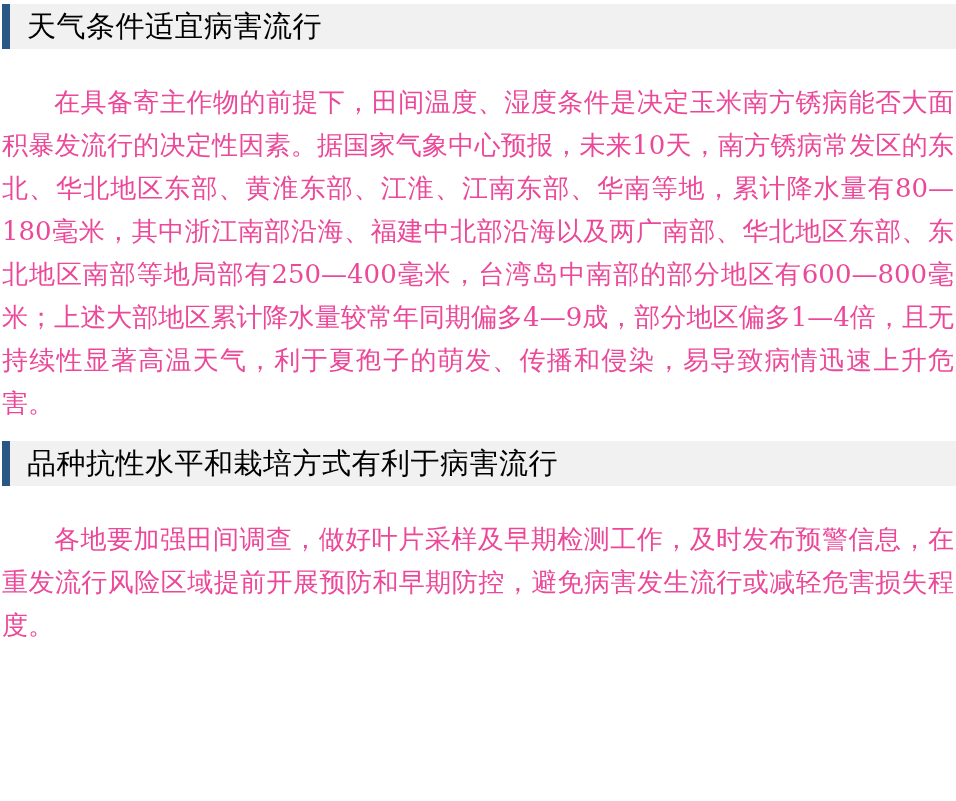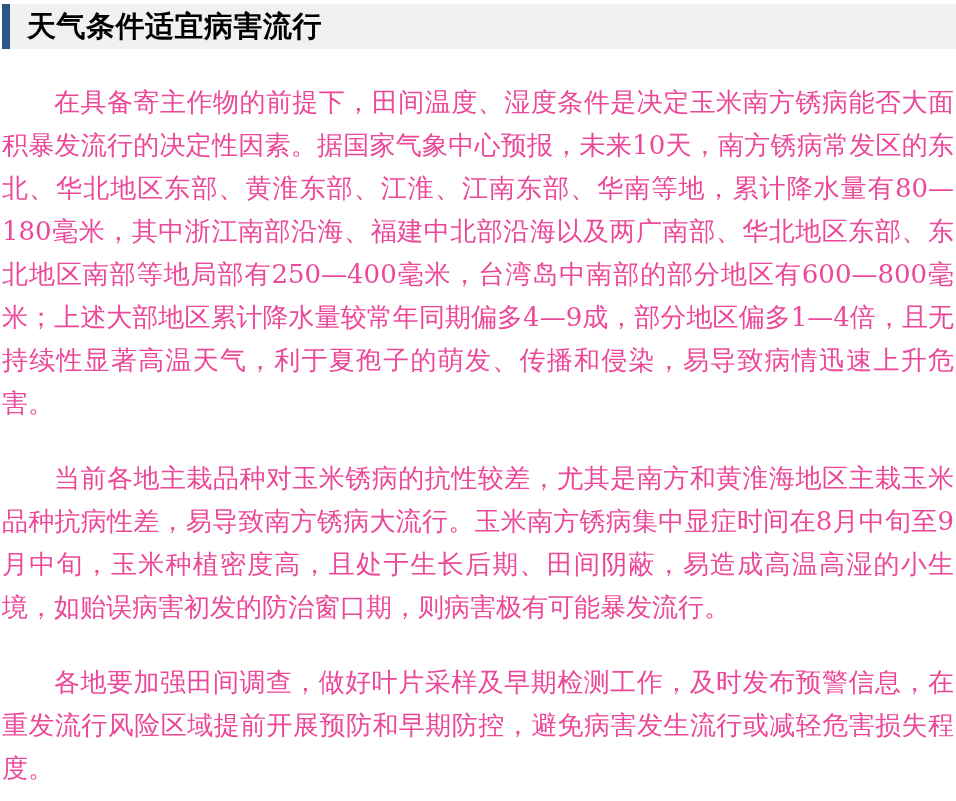--- a/index.html
+++ b/index.html
@@ -21,21 +21,21 @@
   .section-header {
     background: #f1f1f1;
     border-left: 8px solid #2a5783;
     margin-left: 2px;
     padding: 7px 10px 7px 17px;
     box-sizing: border-box;
   }
   .section-header h2 {
     margin: 0;
     font-family: "DejaVu Sans", "Liberation Sans", sans-serif;
-    font-weight: bold;
+    font-weight: normal;
     font-size: 29px;
     line-height: 31px;
     color: #000000;
     letter-spacing: 0.5px;
   }
   .doc p {
     font-size: 26px;
     line-height: 43px;
     text-align: justify;
     text-justify: inter-ideograph;
@@ -48,18 +48,20 @@
 <body>
 
 <div class="doc">
 
   <div class="section-header">
     <h2>天气条件适宜病害流行</h2>
   </div>
 
   <p>在具备寄主作物的前提下，田间温度、湿度条件是决定玉米南方锈病能否大面积暴发流行的决定性因素。据国家气象中心预报，未来10天，南方锈病常发区的东北、华北地区东部、黄淮东部、江淮、江南东部、华南等地，累计降水量有80—180毫米，其中浙江南部沿海、福建中北部沿海以及两广南部、华北地区东部、东北地区南部等地局部有250—400毫米，台湾岛中南部的部分地区有600—800毫米；上述大部地区累计降水量较常年同期偏多4—9成，部分地区偏多1—4倍，且无持续性显著高温天气，利于夏孢子的萌发、传播和侵染，易导致病情迅速上升危害。</p>
 
+  <div class="section-header">
+    <h2>品种抗性水平和栽培方式有利于病害流行</h2>
+  </div>
 
-  <p>当前各地主栽品种对玉米锈病的抗性较差，尤其是南方和黄淮海地区主栽玉米品种抗病性差，易导致南方锈病大流行。玉米南方锈病集中显症时间在8月中旬至9月中旬，玉米种植密度高，且处于生长后期、田间阴蔽，易造成高温高湿的小生境，如贻误病害初发的防治窗口期，则病害极有可能暴发流行。</p>
 
   <p>各地要加强田间调查，做好叶片采样及早期检测工作，及时发布预警信息，在重发流行风险区域提前开展预防和早期防控，避免病害发生流行或减轻危害损失程度。</p>
 
 </div>
 
 </body></html>

